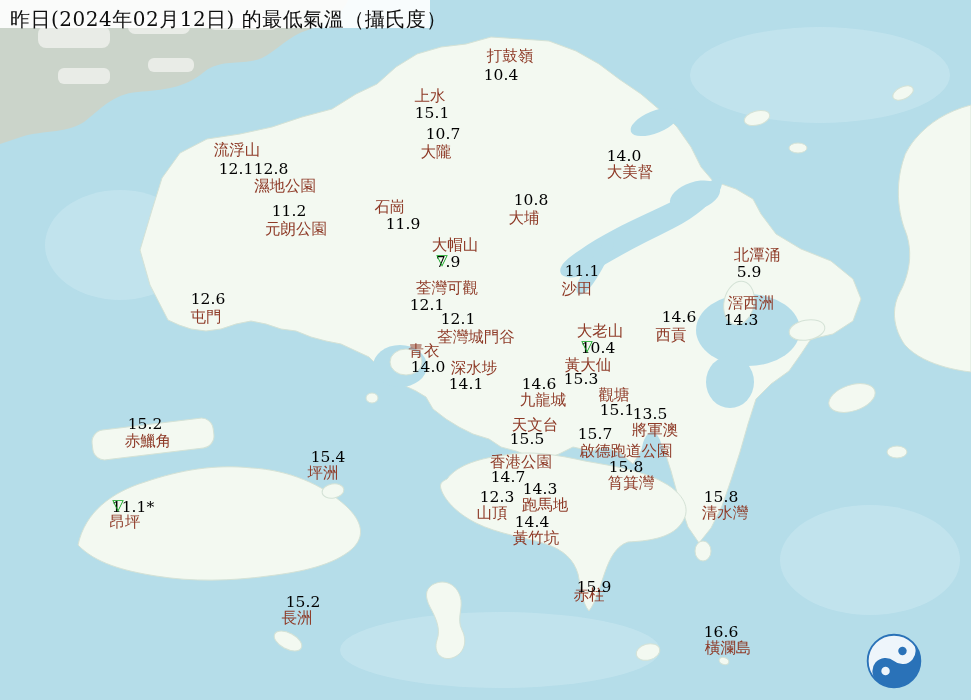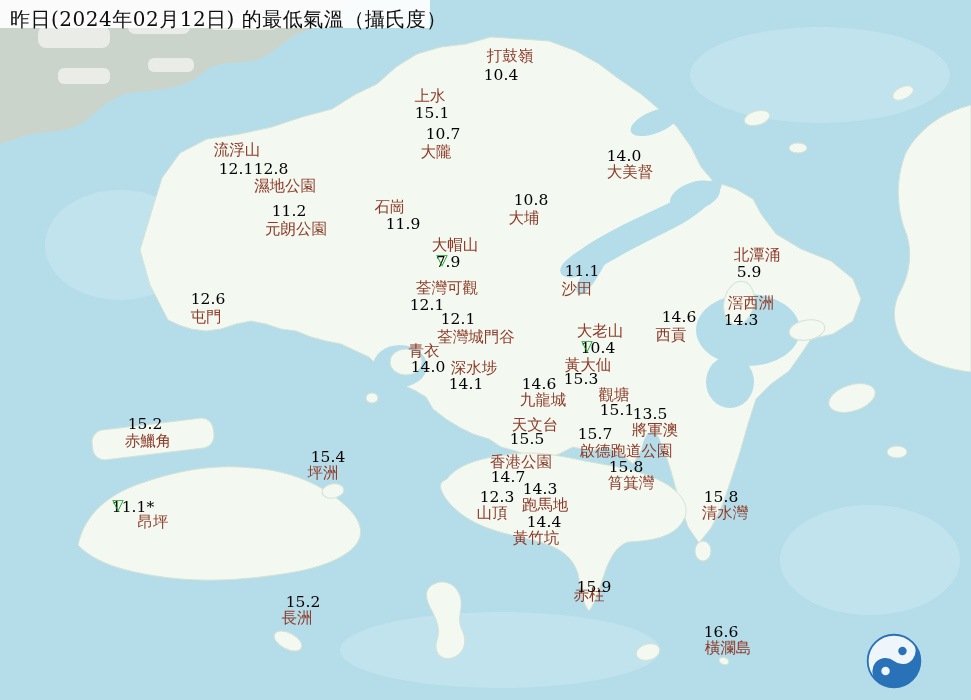--- a/index.html
+++ b/index.html
@@ -167,22 +167,22 @@
       <span class="st-val" style="left: 508px; top: 478px;">14.7</span>
       <span class="st-name" style="left: 631px; top: 484px;">筲箕灣</span>
       <span class="st-val" style="left: 626px; top: 468px;">15.8</span>
       <span class="st-name" style="left: 492px; top: 514px;">山頂</span>
       <span class="st-val" style="left: 497px; top: 498px;">12.3</span>
       <span class="st-name" style="left: 545px; top: 506px;">跑馬地</span>
       <span class="st-val" style="left: 540px; top: 490px;">14.3</span>
       <span class="st-name" style="left: 725px; top: 514px;">清水灣</span>
       <span class="st-val" style="left: 721px; top: 498px;">15.8</span>
       <span class="st-name" style="left: 536px; top: 539px;">黃竹坑</span>
-      <span class="st-val" style="left: 544px; top: 523px;">14.4</span>
-      <span class="st-name" style="left: 125px; top: 523px; margin-left: 28px;">昂坪</span>
+      <span class="st-val" style="left: 532px; top: 523px;">14.4</span>
+      <span class="st-name" style="left: 125px; top: 523px;">昂坪</span>
       <span class="st-val" style="left: 133px; top: 508px;">11.1*</span>
       <span class="st-marker" style="left: 118px; top: 505px;">▽</span>
       <span class="st-name" style="left: 297px; top: 619px;">長洲</span>
       <span class="st-val" style="left: 303px; top: 603px;">15.2</span>
       <span class="st-name" style="left: 589px; top: 596px;">赤柱</span>
       <span class="st-val" style="left: 594px; top: 580px; margin-top: 8px;">15.9</span>
       <span class="st-name" style="left: 728px; top: 649px;">橫瀾島</span>
       <span class="st-val" style="left: 721px; top: 633px;">16.6</span>
     </div>
 

